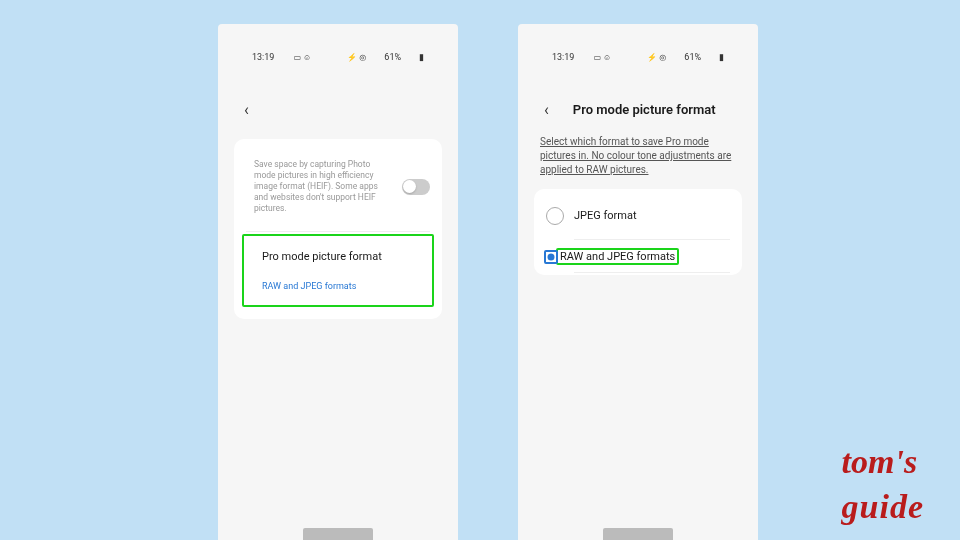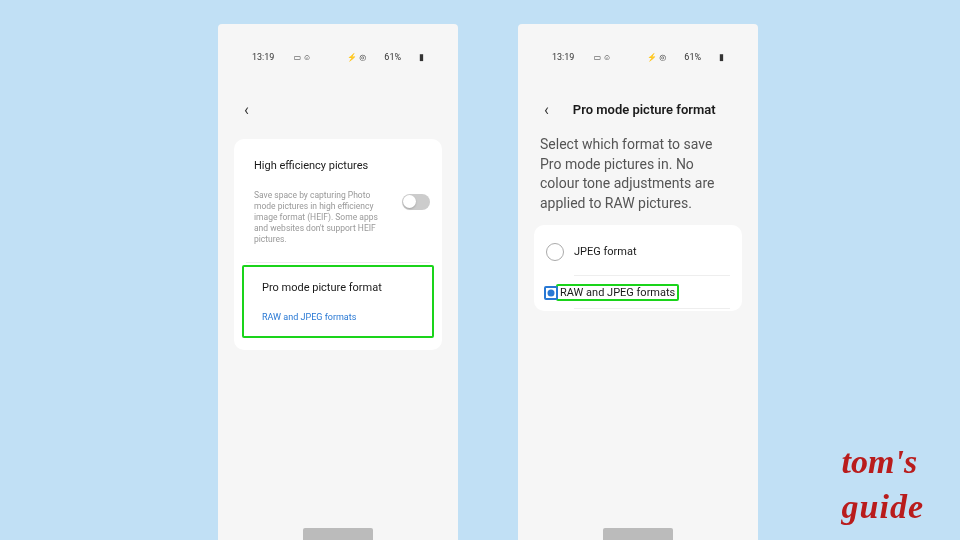--- a/index.html
+++ b/index.html
@@ -109,24 +109,25 @@
       box-shadow: 0 1px 2px rgba(0,0,0,0.2);
     }
     .highlight-box {
       border: 2px solid #1ad41a;
       border-radius: 2px;
       padding: 6px 10px;
       margin: 2px 8px 10px;
       background: #fff;
     }
     .desc-text {
-      font-size: 14px;
+      font-size: 10px;
       color: #555;
       padding: 0 14px 8px;
       line-height: 1.4;
+      text-decoration: underline;
     }
     .radio-row {
       display: flex;
       align-items: center;
       padding: 10px 12px;
       gap: 2px;
     }
     .radio-row.with-divider::after {
       content: '';
       position: absolute;
@@ -207,21 +208,20 @@
         <span class="status-icon">⚡ ◎</span>
         <span>61%</span>
         <span>▮</span>
       </div>
     </div>
     <div class="header">
       <span class="back-chevron">‹</span>
     </div>
     <div class="section">
       <div class="setting-row with-divider">
-        <div class="setting-title">High efficiency pictures</div>
         <div class="setting-desc">Save space by capturing Photo mode pictures in high efficiency image format (HEIF). Some apps and websites don't support HEIF pictures.</div>
         <div class="toggle"></div>
       </div>
       <div class="highlight-box">
         <div class="setting-title">Pro mode picture format</div>
         <div class="setting-sub">RAW and JPEG formats</div>
       </div>
     </div>
     <div class="home-indicator"></div>
   </div>

